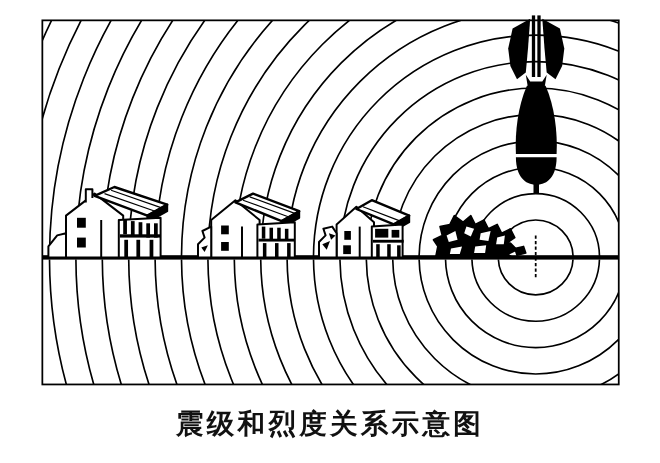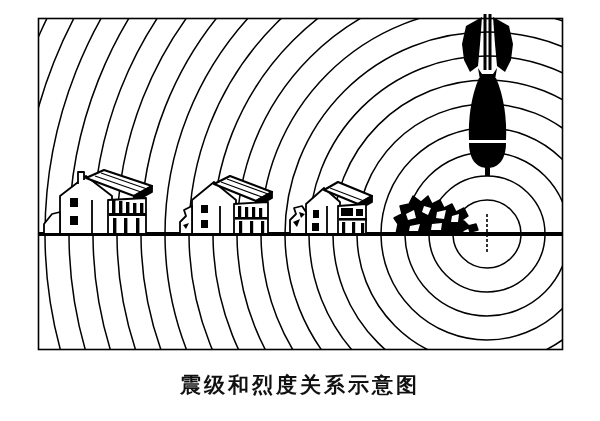--- a/index.html
+++ b/index.html
@@ -34,21 +34,21 @@
     top: 360px;
     width: 600px;
     height: 50px;
     display: flex;
     align-items: center;
     justify-content: center;
     pointer-events: none;
   }
   #figure-caption {
     font-family: "DejaVu Sans", sans-serif;
-    font-size: 21px;
+    font-size: 25px;
     font-weight: 700;
     letter-spacing: 3px;
     color: #111111;
     white-space: nowrap;
   }
 </style>
 </head>
 <body>
 
 <div id="figure-root">

